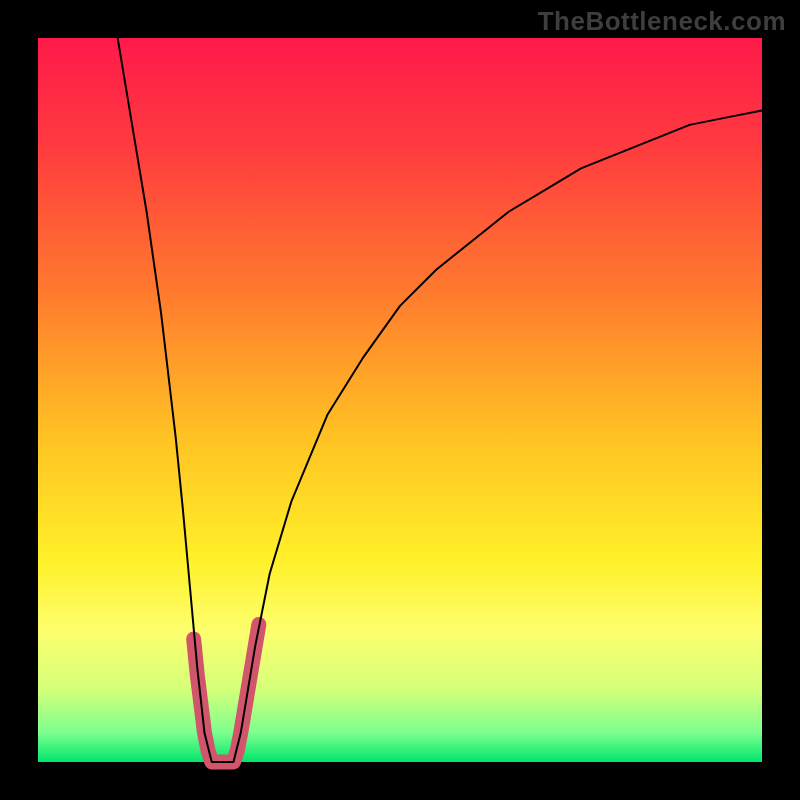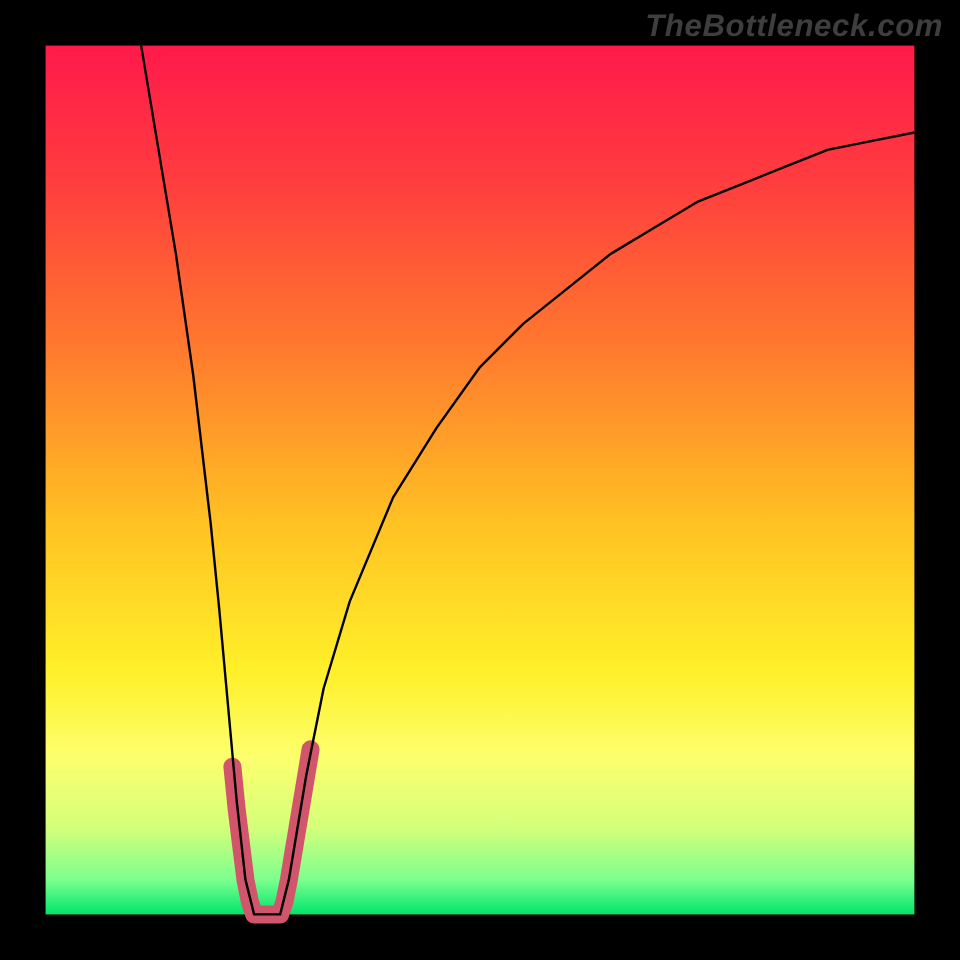--- a/index.html
+++ b/index.html
@@ -19,21 +19,20 @@
   .watermark {
     position: absolute;
     top: 6px;
     right: 14px;
     color: #3e3e3e;
     font-size: 26px;
     font-weight: 600;
     letter-spacing: 0.5px;
     z-index: 10;
     user-select: none;
-    font-style: italic;
   }
   svg {
     position: absolute;
     top: 0;
     left: 0;
   }
 </style>
 </head>
 <body>
 

